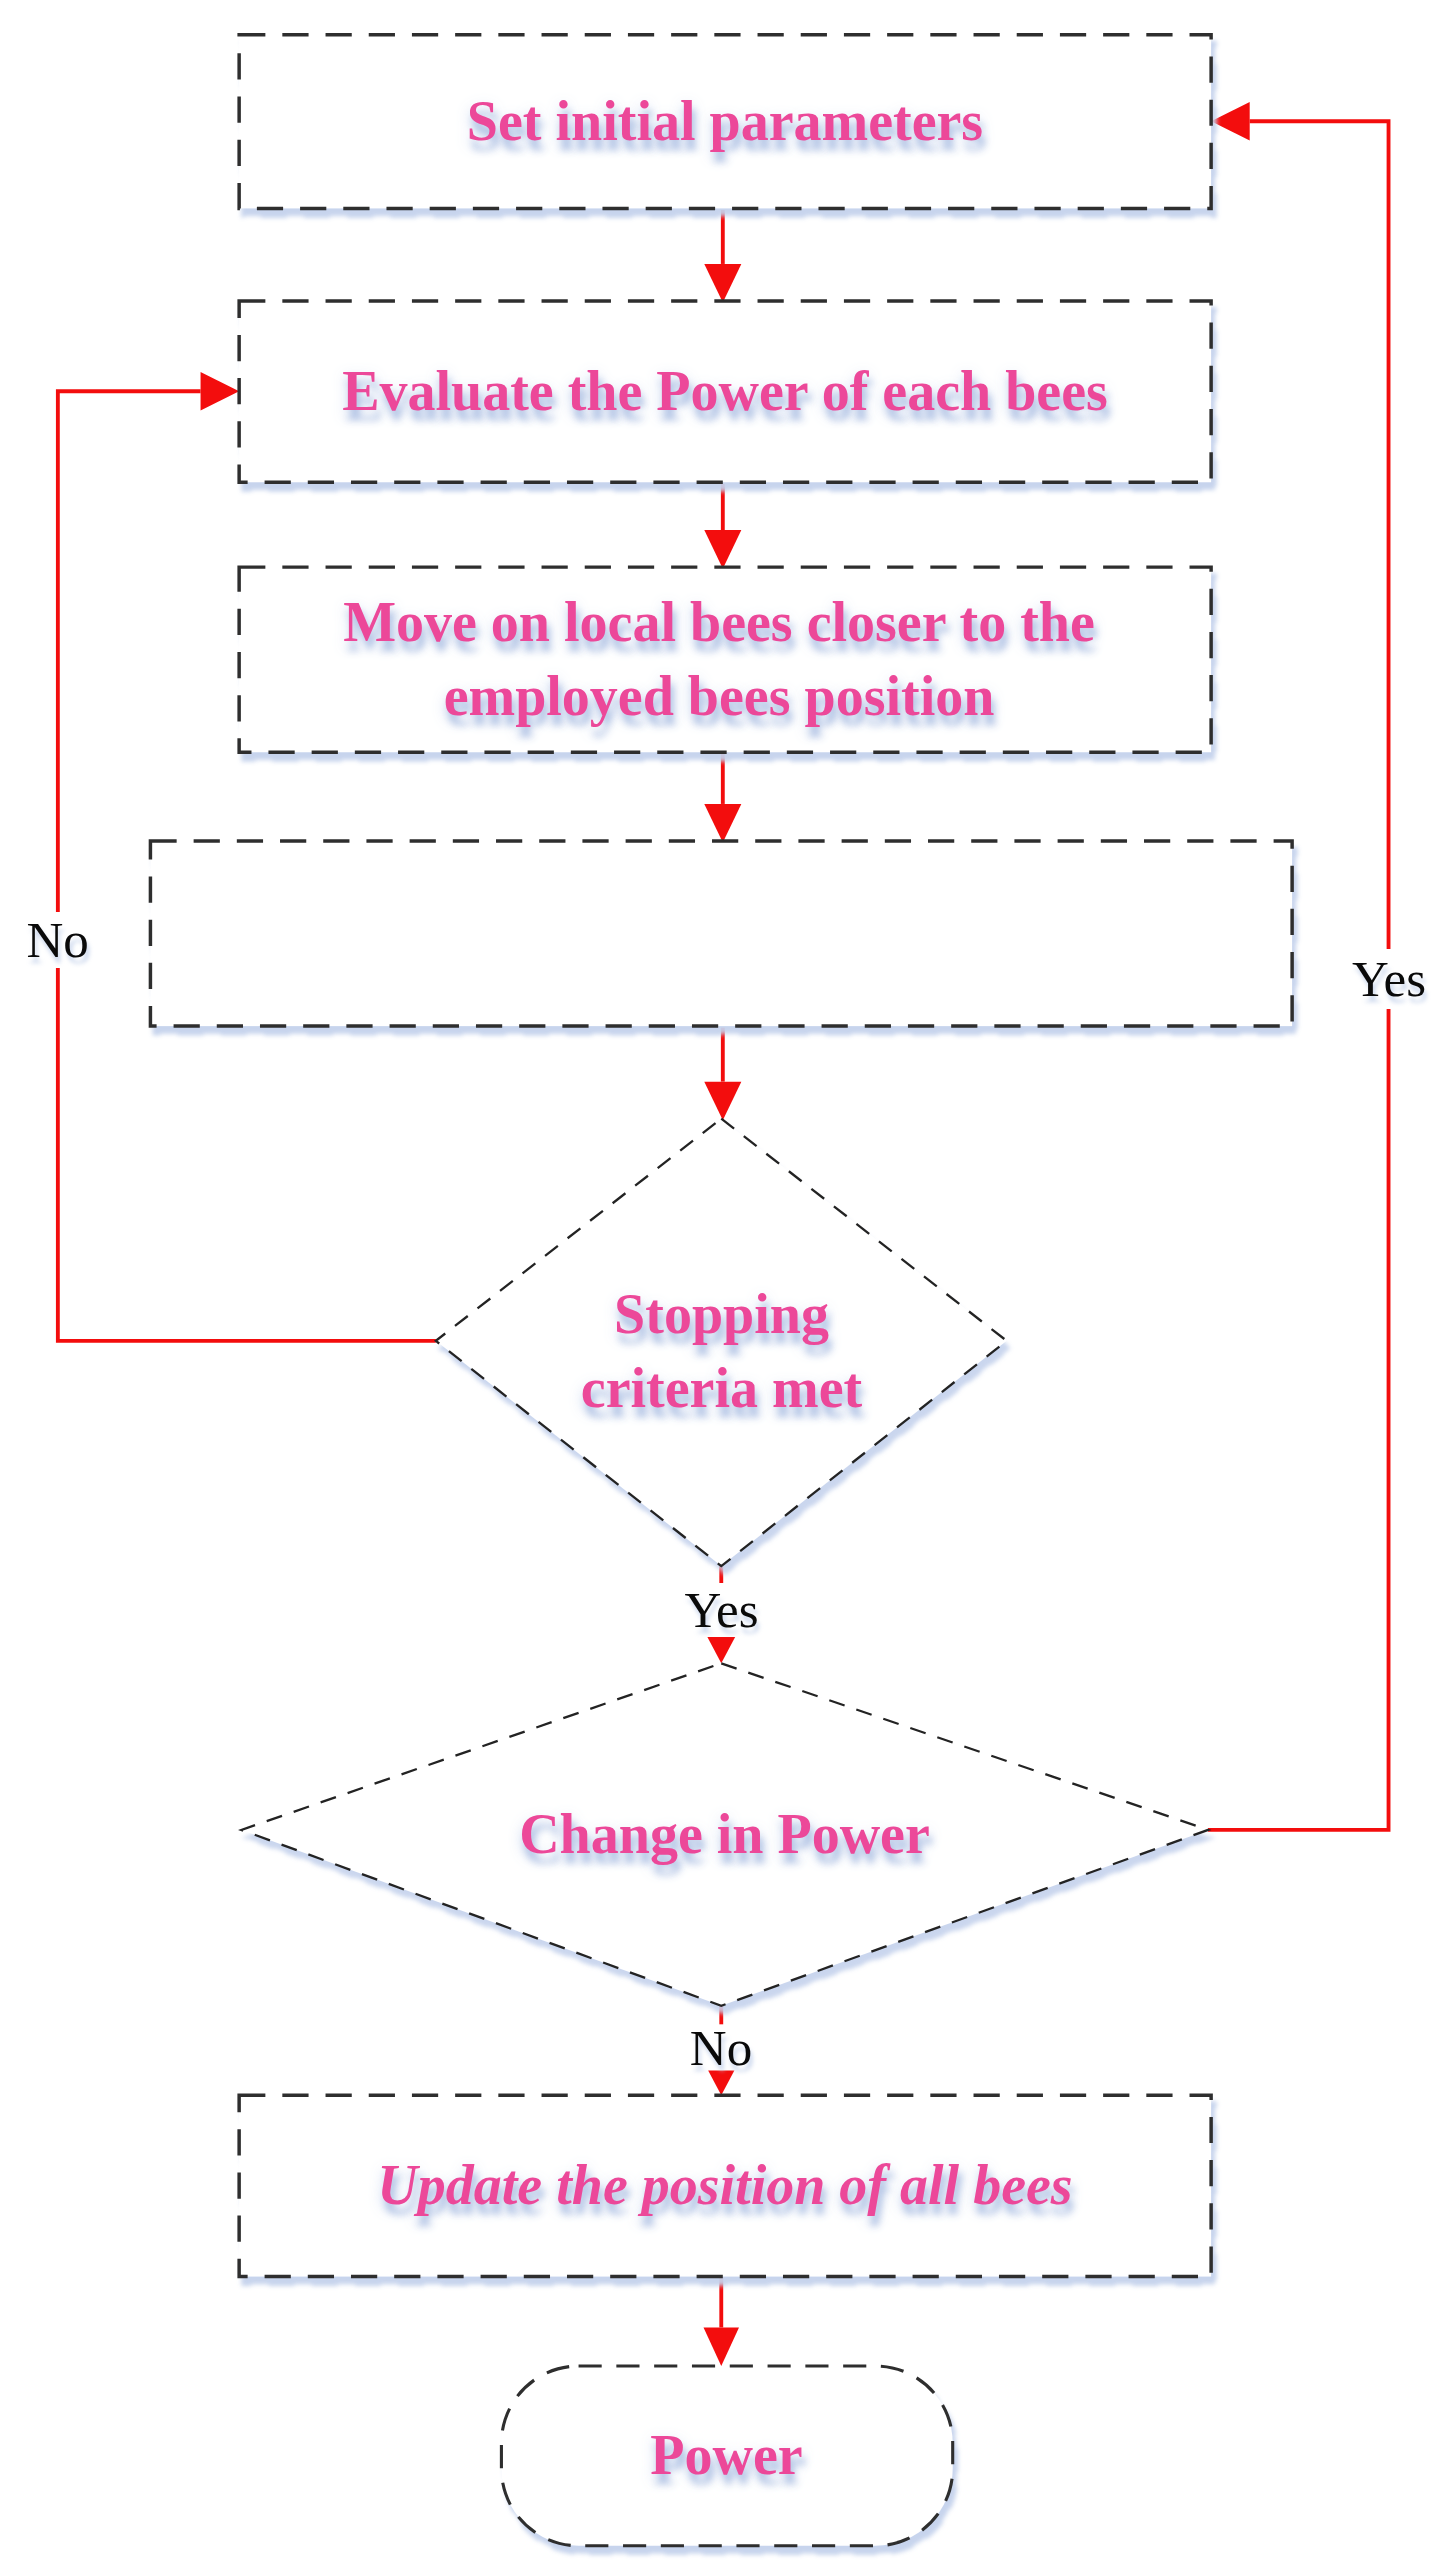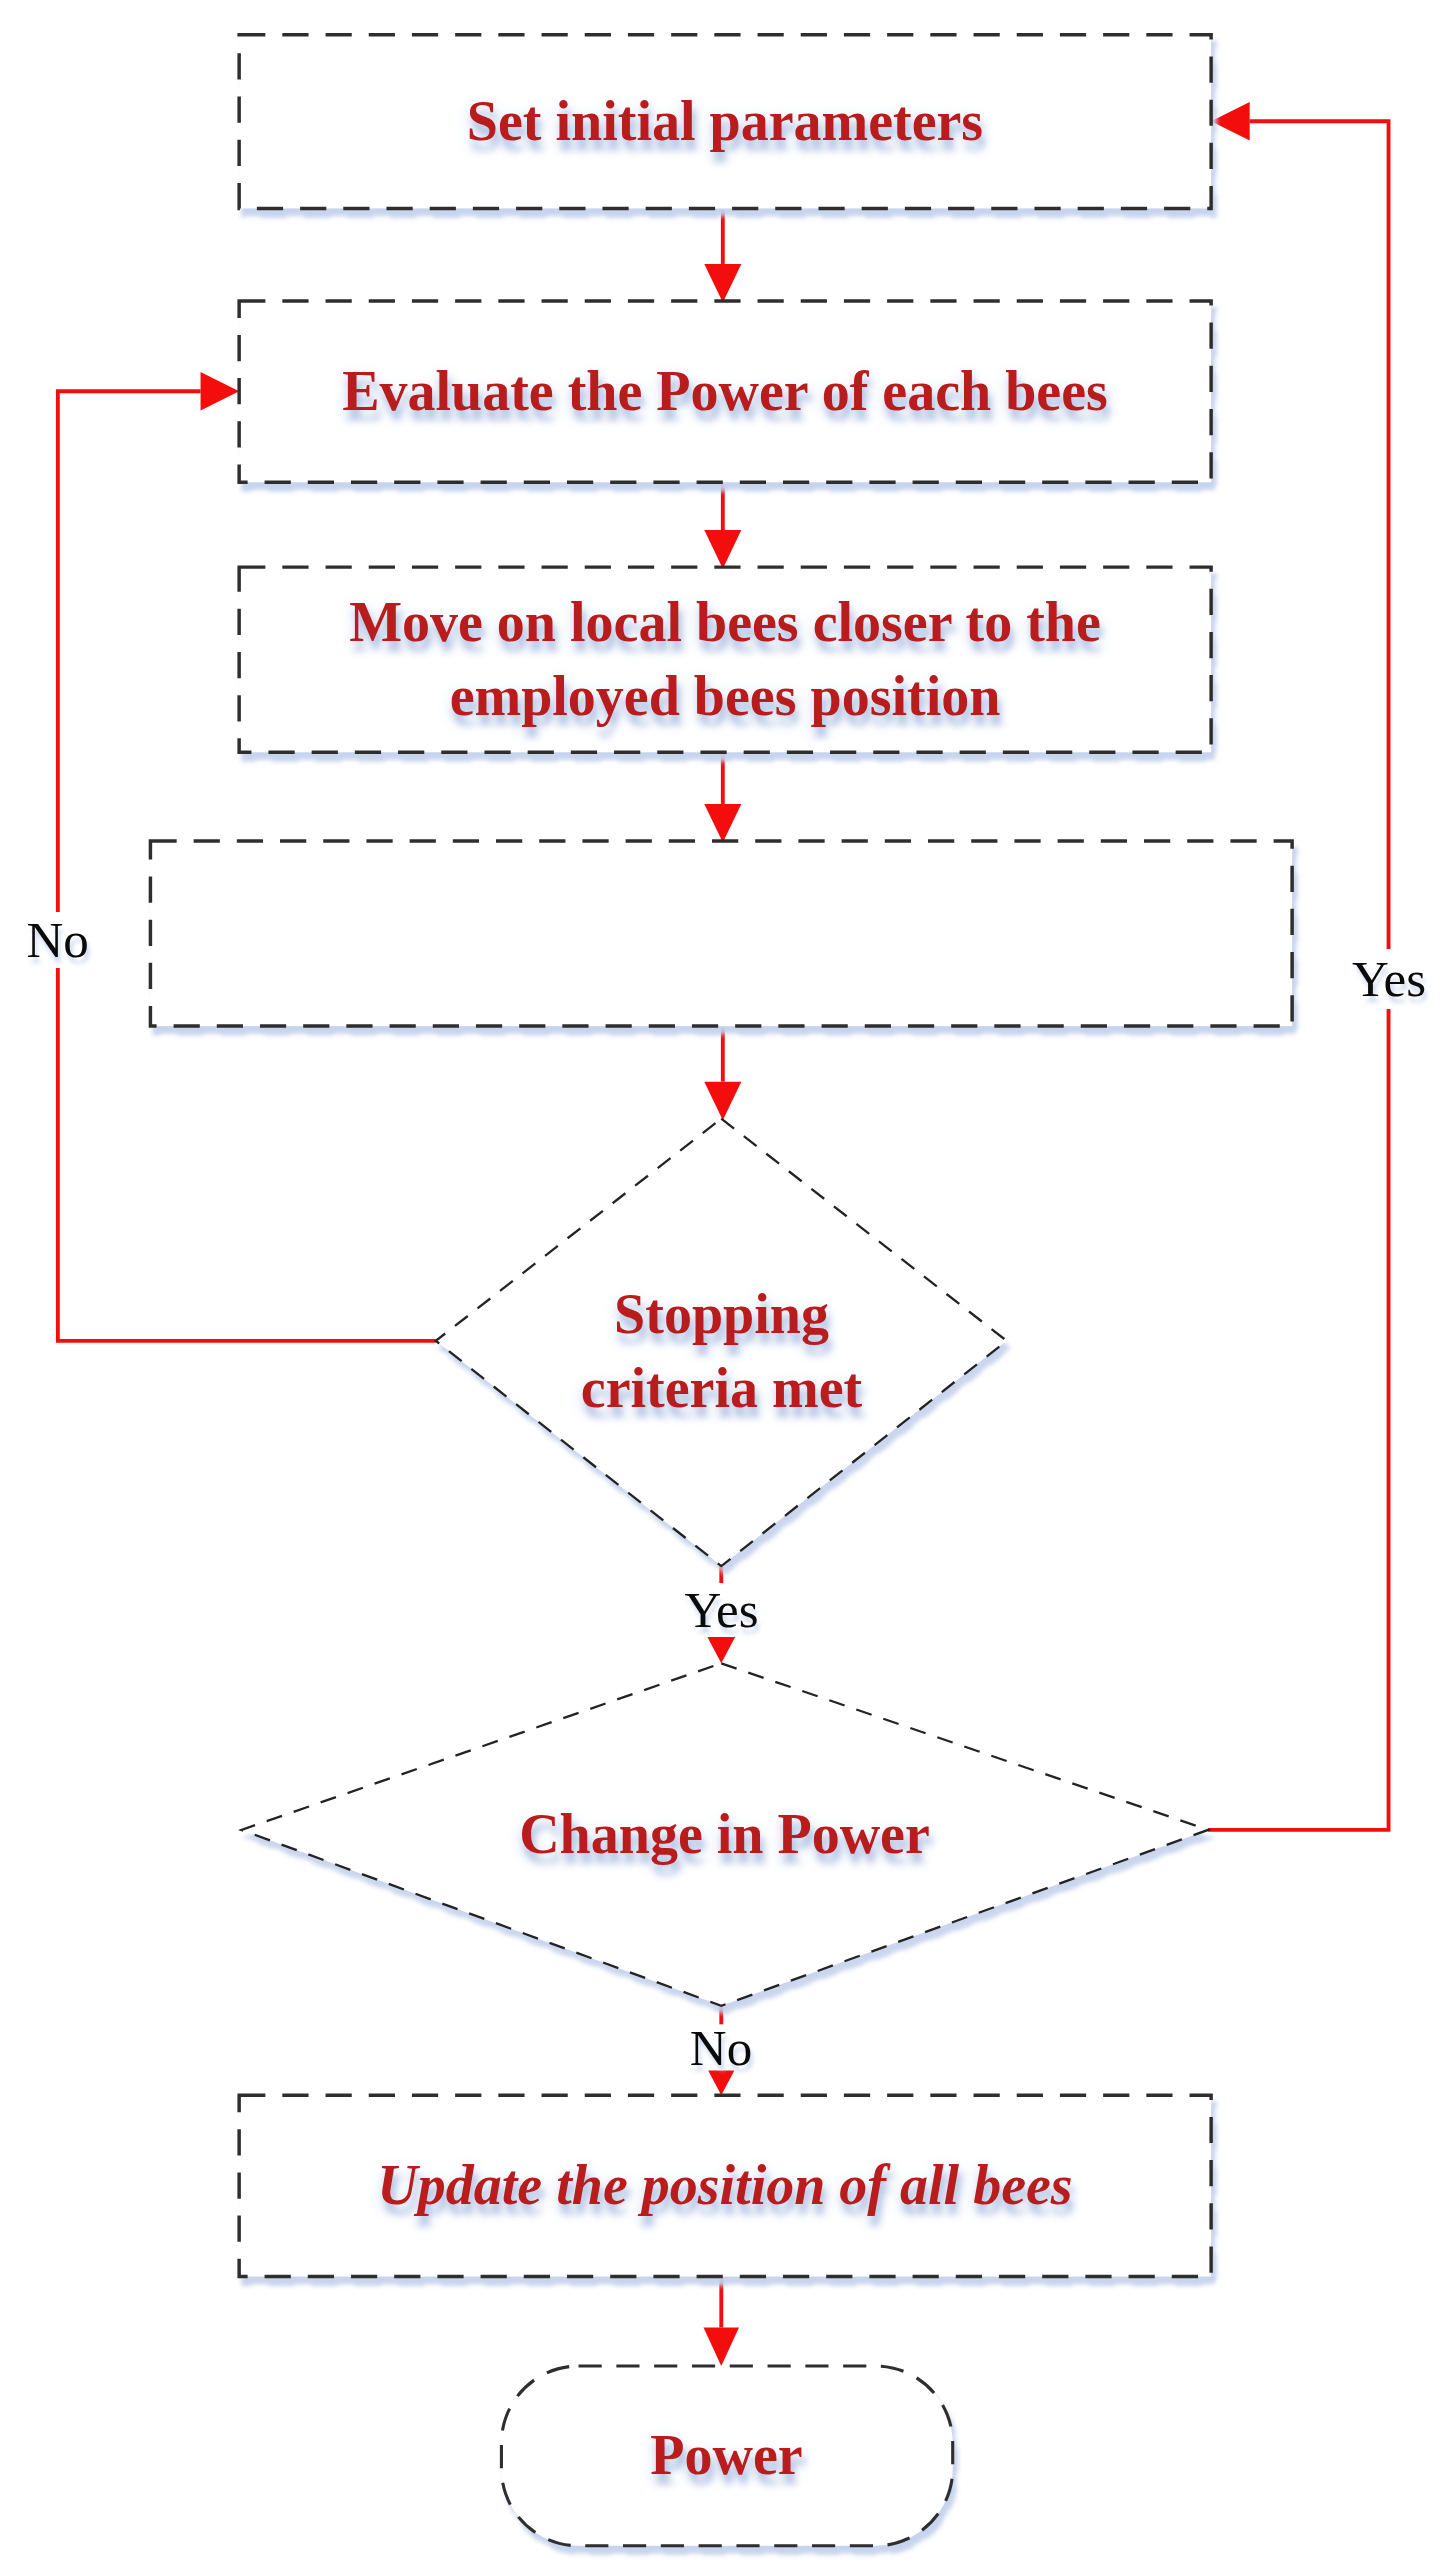--- a/index.html
+++ b/index.html
@@ -45,21 +45,21 @@
   }
   .edge-head { fill: #f30d0d; stroke: none; }
 
   
   .node-label {
     position: absolute;
     display: flex;
     align-items: center;
     justify-content: center;
     text-align: center;
-    color: #b91c1c;
+    color: #ec4899;
     font-weight: bold;
     font-size: 56px;
     line-height: 1.32;
     text-shadow: 3.1px 10px 7px rgba(176,194,228,0.95), 0px 5.4px 14px rgba(198,212,238,0.85);
     pointer-events: none;
   }
   .node-label .inner { display: inline-block; }
   .nowrap .inner { white-space: nowrap; }
   .edge-label {
     position: absolute;
@@ -129,21 +129,21 @@
   </svg>
 
   <div class="node-label nowrap" style="left:239px; top:35px; width:972px; height:174px;">
     <span class="inner">Set initial parameters</span>
   </div>
 
   <div class="node-label nowrap" style="left:239px; top:301px; width:972px; height:181px;">
     <span class="inner">Evaluate the Power of each bees</span>
   </div>
 
-  <div class="node-label" style="left:239px; top:567px; width:972px; height:185px;">
+  <div class="node-label" style="left:233px; top:567px; width:972px; height:185px;">
     <span class="inner" style="max-width:918px;">Move on local bees closer to the employed bees position</span>
   </div>
 
 
   <div class="node-label" style="left:436px; top:1128px; width:571px; height:447px;">
     <span class="inner" style="max-width:370px;">Stopping criteria met</span>
   </div>
 
   <div class="node-label nowrap" style="left:241px; top:1663px; width:967px; height:343px;">
     <span class="inner">Change in Power</span>

